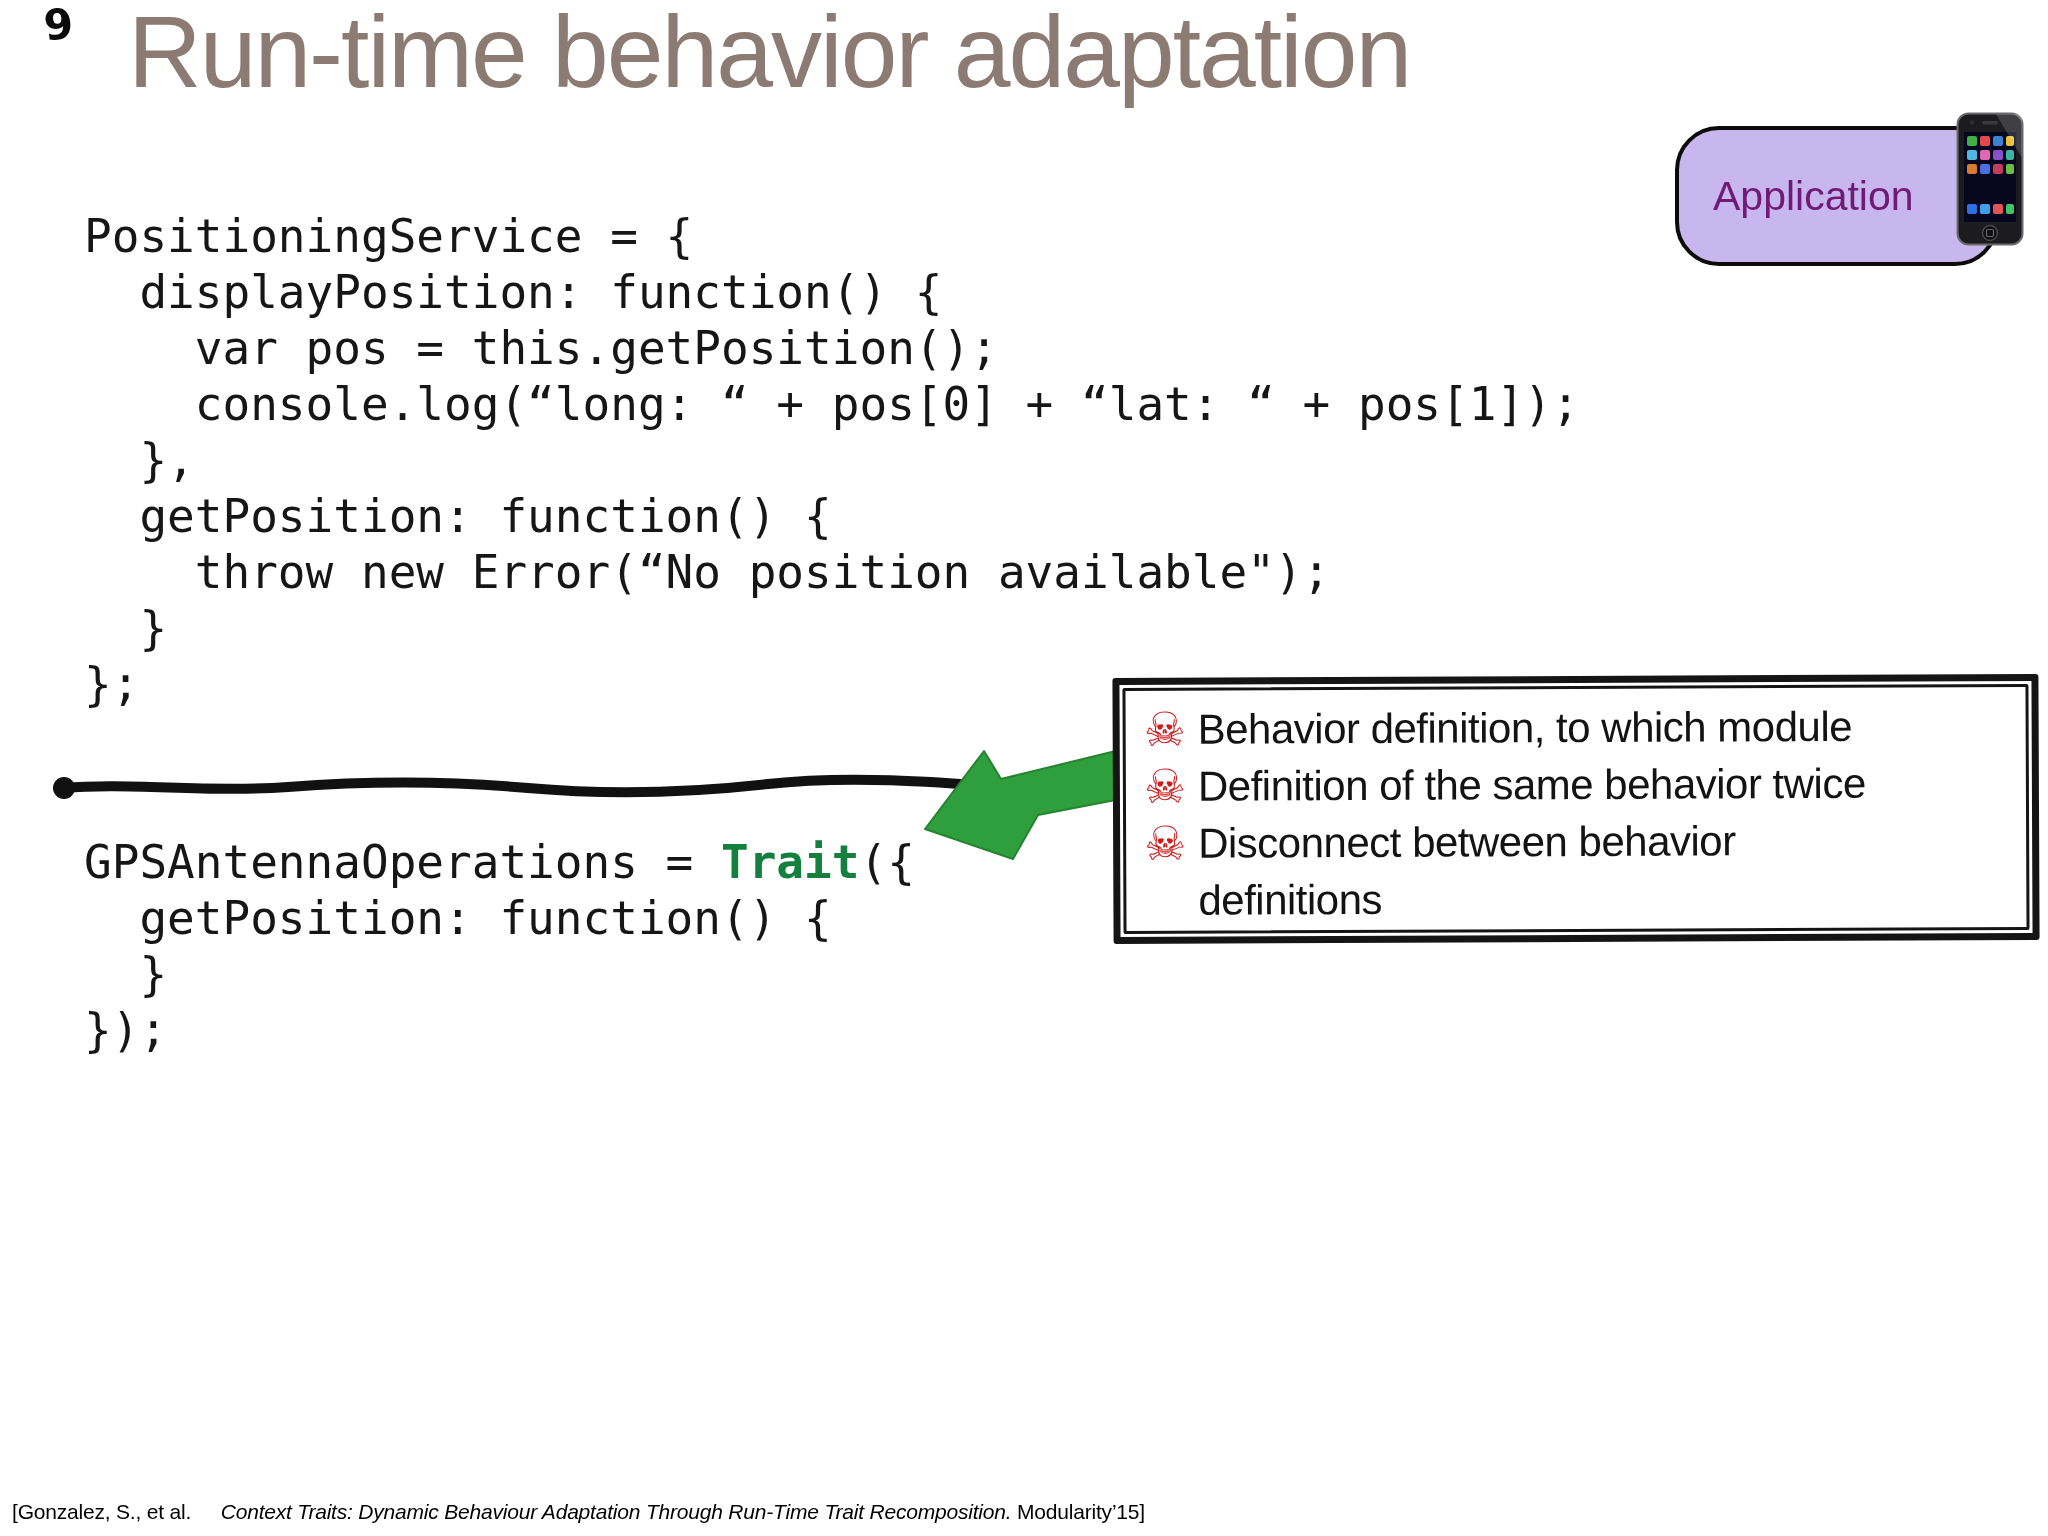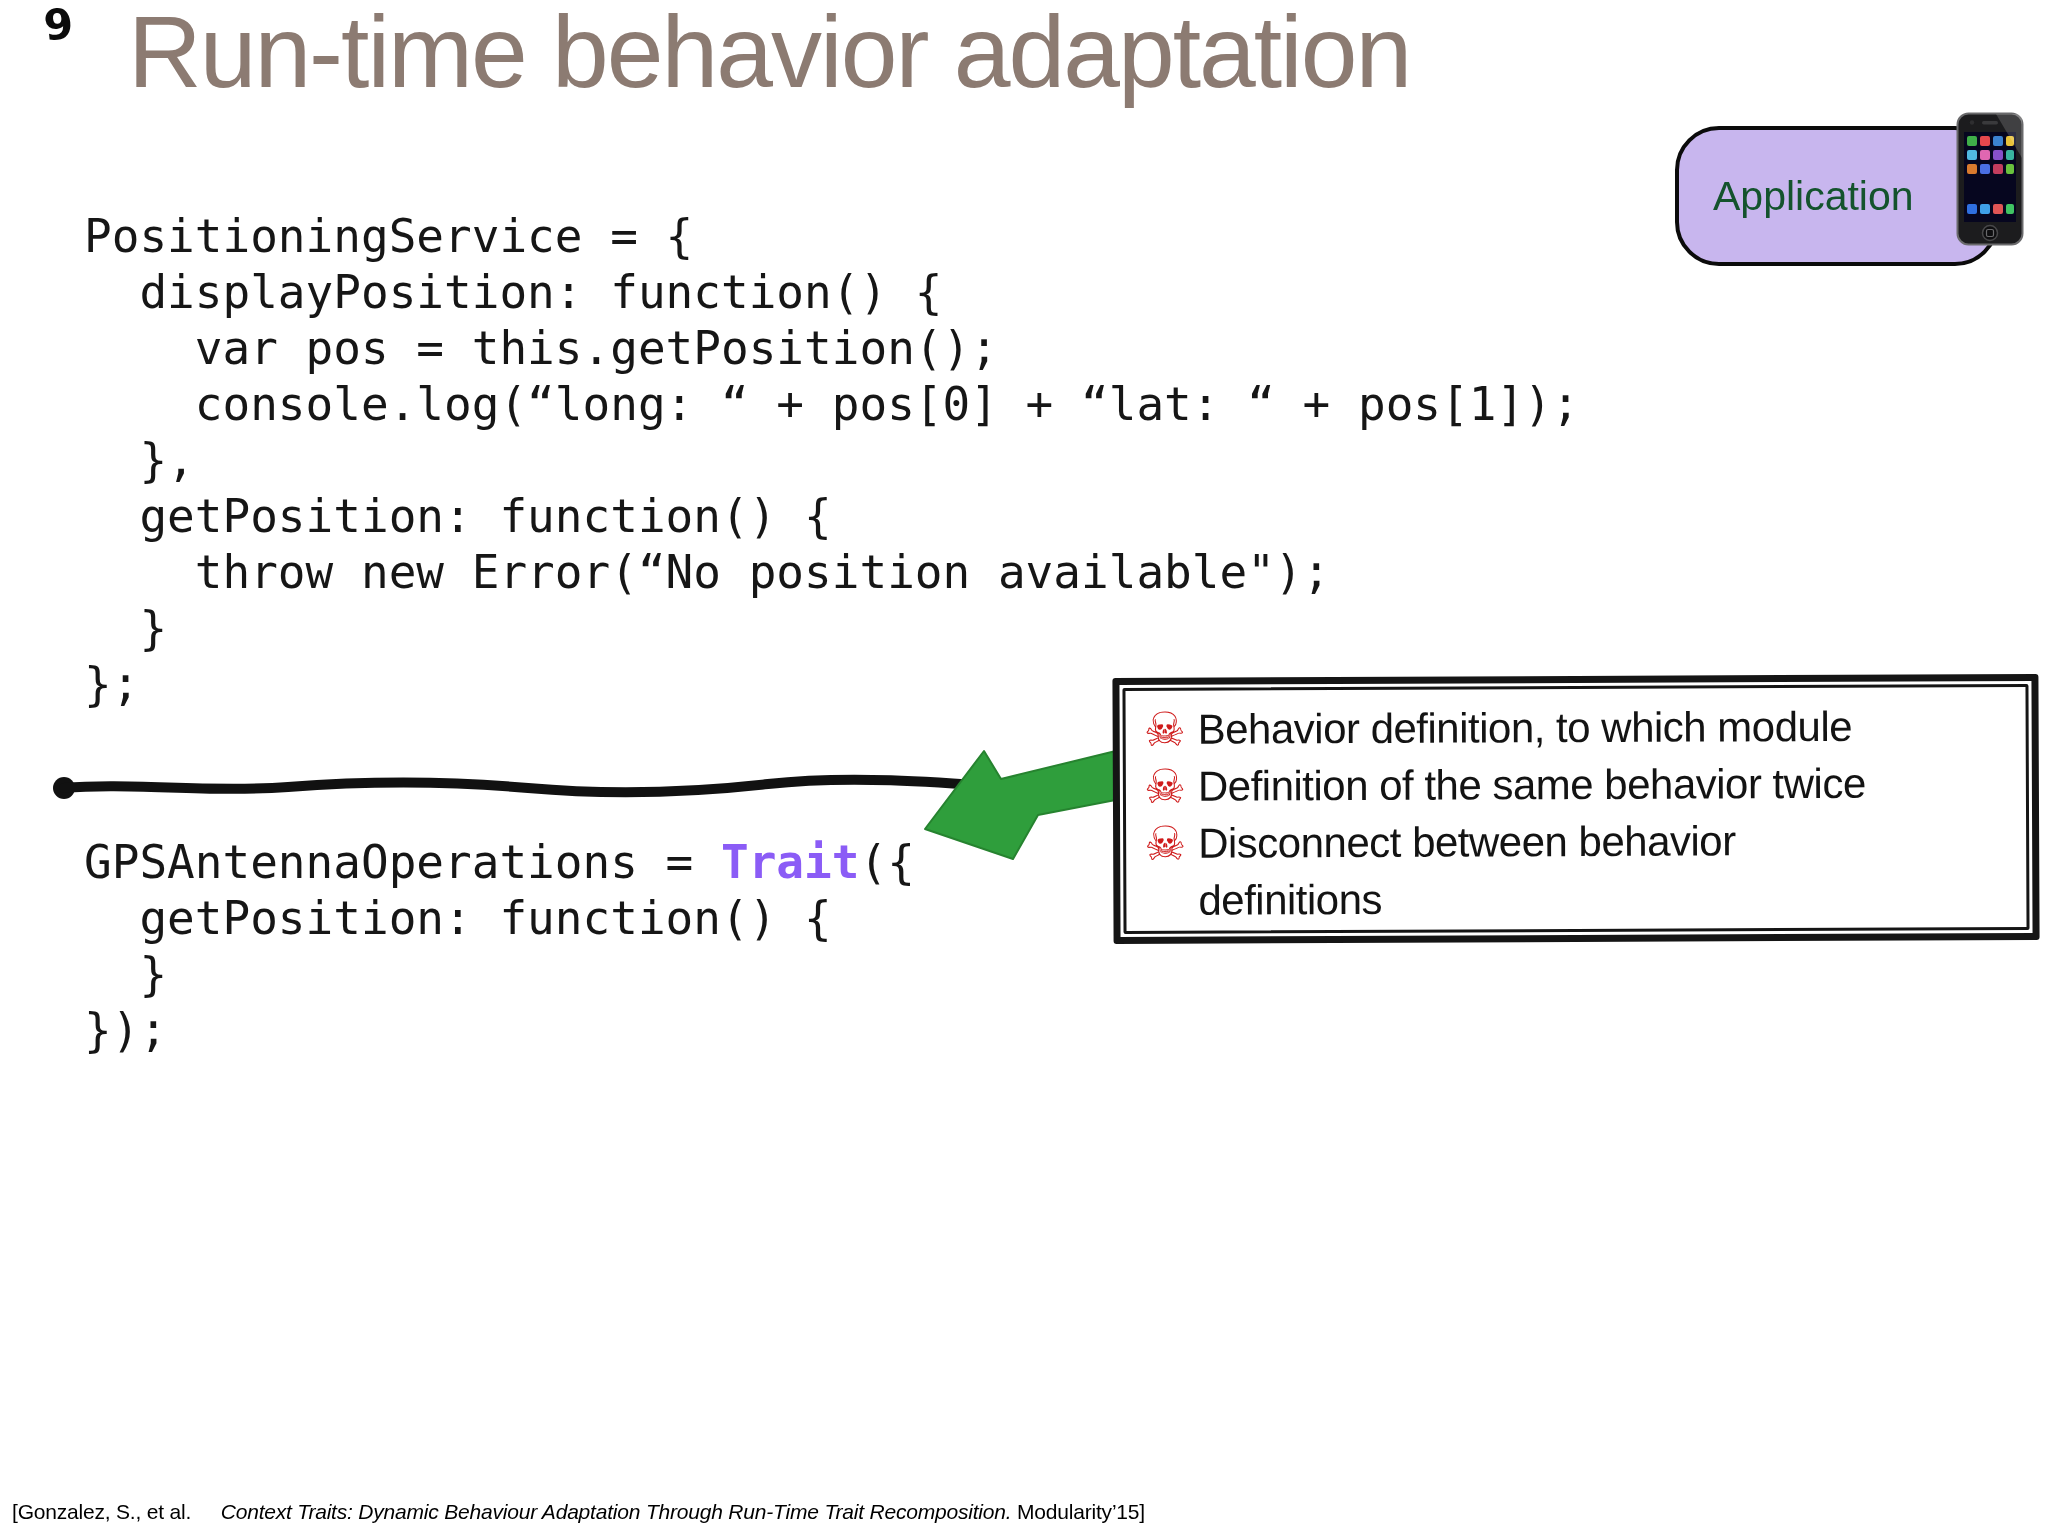--- a/index.html
+++ b/index.html
@@ -11,31 +11,31 @@
            color:#0b0b0b;transform:rotate(-6deg);font-family:"DejaVu Sans",sans-serif;}
 
   
   .title{position:absolute;left:128px;top:-8px;margin:0;font-size:102px;font-weight:400;
          letter-spacing:-2px;color:#8c7b72;line-height:120px;white-space:nowrap;}
 
   
   .badge{position:absolute;left:1675px;top:126px;width:282px;height:132px;
          background:#c8b6ee;border:4px solid #0b0b0b;border-radius:44px;
          display:flex;flex-direction:column;justify-content:center;padding-left:34px;}
-  .badge div{font-size:41px;line-height:51px;color:#14532d;}
+  .badge div{font-size:41px;line-height:51px;color:#701a75;}
 
   .phone{position:absolute;left:1956px;top:112px;width:68px;height:134px;}
 
   
   .code{position:absolute;left:84px;margin:0;font-family:"DejaVu Sans Mono","Liberation Mono",monospace;
         font-size:46px;color:#161616;}
   .code .cl{white-space:pre;line-height:56px;height:56px;}
   .code1{top:208px;}
   .code2{top:834px;}
-  .trait{font-weight:bold;color:#8b5cf6;}
+  .trait{font-weight:bold;color:#15803d;}
 
   
   .divider{position:absolute;left:48px;top:768px;}
 
   
   .arrow{position:absolute;left:900px;top:726px;}
 
   
   .callout{position:absolute;left:1113px;top:676px;width:912px;height:252px;
            border:7px solid #151515;background:#ffffff;transform:rotate(-0.25deg);

